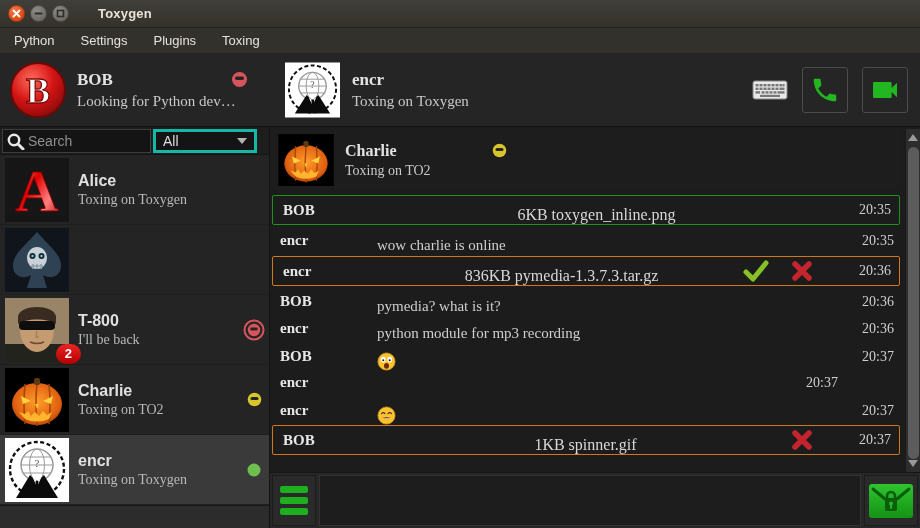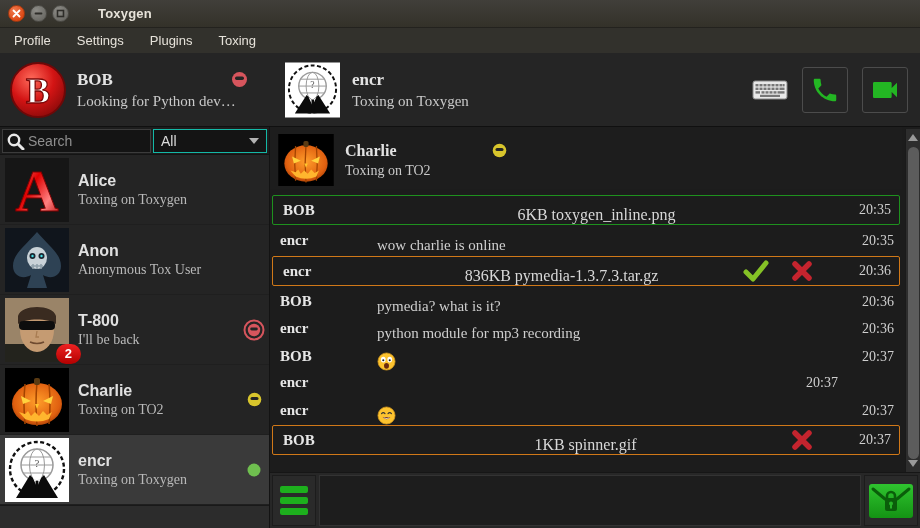--- a/index.html
+++ b/index.html
@@ -44,21 +44,21 @@
   
   .sidebar { width:270px; flex:0 0 270px; background:#242424; display:flex; flex-direction:column;
     border-right:1px solid #131313; }
   .search-row { height:28px; flex:0 0 28px; background:#1d1d1d; display:flex; align-items:center;
     border-bottom:1px solid #141414; }
   .search-box { width:149px; height:24px; margin-left:2px; background:#141414; border:1px solid #3c3c3c;
     display:flex; align-items:center; }
   .search-box input { background:transparent; border:none; outline:none; color:#d8d8d8;
     font-size:14px; width:118px; font-family:"Liberation Sans", sans-serif; }
   .search-box input::placeholder { color:#8f8f8f; }
-  .filter-box { width:114px; height:24px; margin-left:2px; background:#141414; border:1px solid #14b8a6;
+  .filter-box { width:104px; height:24px; margin-left:2px; background:#141414; border:3px solid #14b8a6;
     display:flex; align-items:center; color:#dcdcdc; font-size:14px; padding:0 7px; }
   .caret-down { width:0; height:0; border-left:5px solid transparent; border-right:5px solid transparent;
     border-top:6px solid #b3b3b3; margin-left:auto; }
   .contacts { flex:1; display:flex; flex-direction:column; }
   .contact { height:70px; flex:0 0 70px; display:grid; grid-template-columns:70px 1fr 30px;
     align-items:center; background:#242424; border-bottom:1px solid #1f1f1f; }
   .contact.selected { background:#3a3a3a; }
   .c-avatar { width:64px; height:64px; margin-left:5px; position:relative; }
   .c-avatar svg { display:block; }
   .c-info { padding-left:8px; }
@@ -123,21 +123,21 @@
     </div>
     <div class="winbtn btn-plain">
       <svg width="9" height="9">
           <rect x="1.5" y="1.5" width="6" height="6" fill="none" stroke="#2e2d29" stroke-width="1.6"></rect>
         </svg>
     </div>
     <span class="win-title">Toxygen</span>
   </div>
 
   <div class="menubar">
-    <span class="menu-item">Profile</span>
+    <span class="menu-item">Python</span>
     <span class="menu-item">Settings</span>
     <span class="menu-item">Plugins</span>
     <span class="menu-item">Toxing</span>
   </div>
 
   <div class="header">
     <div class="self-block">
       <div class="avatar56">
         <svg width="56" height="56" viewBox="0 0 56 56">
           <defs>
@@ -273,24 +273,20 @@
               <rect width="64" height="64" fill="#10151c"></rect>
               <path d="M32 4 C20 18 8 26 8 38 C8 48 18 52 26 47 L22 60 H42 L38 47 C46 52 56 48 56 38 C56 26 44 18 32 4 Z" fill="#2e4254"></path>
               <ellipse cx="32" cy="30" rx="10" ry="11" fill="#c9d2d8"></ellipse>
               <circle cx="27.5" cy="28" r="3" fill="#1a2630"></circle>
               <circle cx="36.5" cy="28" r="3" fill="#1a2630"></circle>
               <circle cx="27.5" cy="28" r="1.2" fill="#49e0e8"></circle>
               <circle cx="36.5" cy="28" r="1.2" fill="#49e0e8"></circle>
               <path d="M26 38 H38 M28 36 V41 M32 36 V41 M36 36 V41" stroke="#8fa0aa" stroke-width="1.6"></path>
             </svg>
           </div>
-          <div class="c-info">
-            <div class="c-name">Anon</div>
-            <div class="c-status">Anonymous Tox User</div>
-          </div>
           <span class="c-dot"></span>
         </div>
 
         <div class="contact">
           <div class="c-avatar">
             <svg width="64" height="64" viewBox="0 0 64 64">
               <rect width="64" height="64" fill="#9a8468"></rect>
               <rect x="0" y="46" width="64" height="18" fill="#23231d"></rect>
               <ellipse cx="32" cy="32" rx="17" ry="22" fill="#c59b72"></ellipse>
               <path d="M13 18 C16 6 48 6 51 18 L51 26 C44 20 20 20 13 26 Z" fill="#3a2b20"></path>

